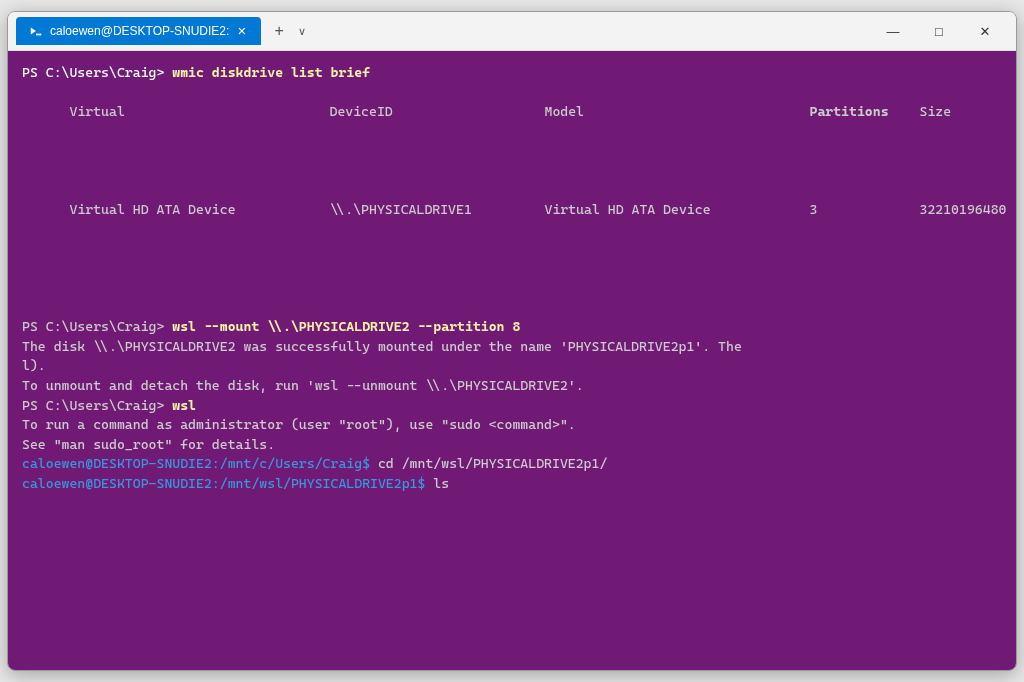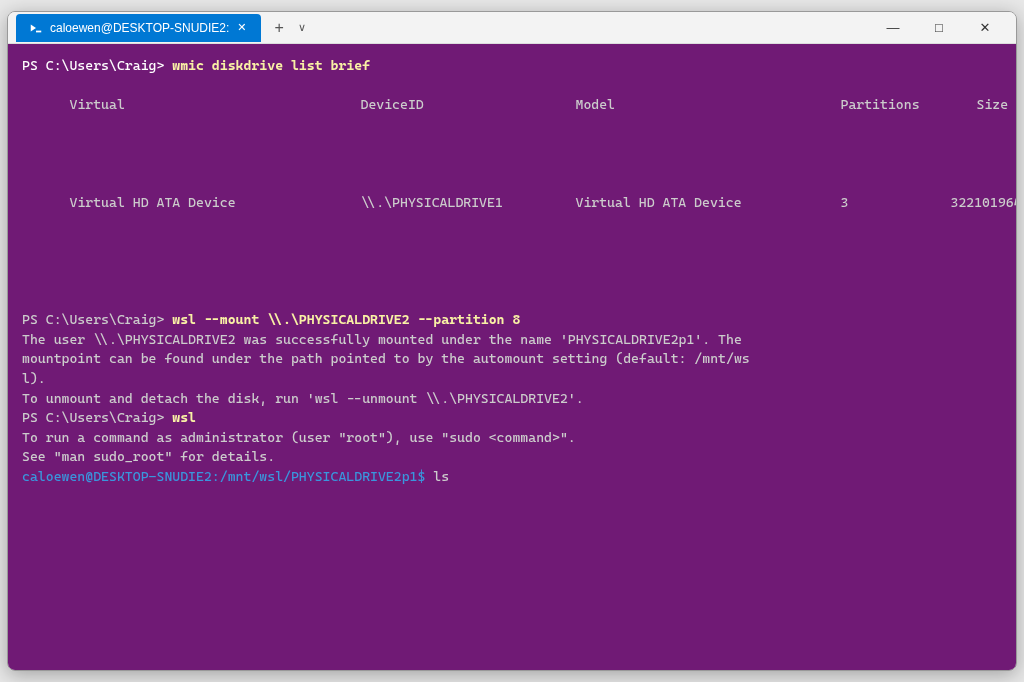--- a/index.html
+++ b/index.html
@@ -18,21 +18,21 @@
       height: 660px;
       border: 1px solid #999;
       border-radius: 8px;
       overflow: hidden;
       box-shadow: 0 4px 20px rgba(0,0,0,0.3);
       display: flex;
       flex-direction: column;
     }
     .titlebar {
       background: #f3f3f3;
-      height: 32px;
+      height: 39px;
       display: flex;
       align-items: center;
       padding: 0 8px;
       border-bottom: 1px solid #ddd;
       flex-shrink: 0;
     }
     .tab {
       display: flex;
       align-items: center;
       background: #0078d4;
@@ -92,21 +92,21 @@
       padding: 12px 14px;
       overflow-y: auto;
       font-family: 'Cascadia Code', 'Consolas', 'Courier New', monospace;
       font-size: 13.5px;
       line-height: 1.45;
       color: #cccccc;
     }
     .cmd-white { color: #ffffff; }
     .line { white-space: pre; }
     .col1 { display: inline-block; width: 260px; }
-    .col2 { display: inline-block; width: 215px; margin-left: 31px; }
+    .col2 { display: inline-block; width: 215px; }
     .col3 { display: inline-block; width: 265px; }
     .col4 { display: inline-block; width: 110px; }
   </style>
 </head>
 <body>
 
 <div class="window">
 
   <div class="titlebar">
     <div class="tab">
@@ -128,39 +128,39 @@
       <div class="win-btn">□</div>
       <div class="win-btn close">✕</div>
     </div>
   </div>
 
   <div class="terminal">
 
     <div class="line"><span class="cmd-white">PS C:\Users\Craig&gt; </span><span style="color:#f9f1a5; font-weight:bold;">wmic diskdrive list brief</span></div>
 
     <div class="line">
-      <span class="col1" style="color:#cccccc;">Virtual</span><span class="col2" style="color:#cccccc;">DeviceID</span><span class="col3" style="color:#cccccc;">Model</span><span class="col4" style="color:#cccccc;">Partitions</span><span style="color:#cccccc;margin-left:26px;">Size</span>
+      <span class="col1" style="color:#cccccc;">Virtual</span><span class="col2" style="color:#cccccc;">DeviceID</span><span class="col3" style="color:#cccccc;">Model</span><span class="col4" style="color:#cccccc;font-weight:bold;">Partitions</span><span style="color:#cccccc;">Size</span>
     </div>
 
     <div class="line"> </div>
 
     <div class="line"> </div>
     <div class="line">
       <span class="col1" style="color:#cccccc;">Virtual HD ATA Device</span><span class="col2" style="color:#cccccc;">\\.\PHYSICALDRIVE1</span><span class="col3" style="color:#cccccc;">Virtual HD ATA Device</span><span class="col4" style="color:#cccccc;">3</span><span style="color:#cccccc;">32210196480</span>
     </div>
     <div class="line"> </div>
     <div class="line"> </div>
     <div class="line"> </div>
 
     <div class="line"> </div>
     <div class="line"><span style="color:#cccccc;">PS C:\Users\Craig&gt; </span><span style="color:#f9f1a5; font-weight:bold;">wsl --mount \\.\PHYSICALDRIVE2 --partition 8</span></div>
-    <div class="line"><span style="color:#cccccc;">The user \\.\PHYSICALDRIVE2 was successfully mounted under the name 'PHYSICALDRIVE2p1'. The</span></div>
-    <div class="line"><span style="color:#cccccc;">mountpoint can be found under the path pointed to by the automount setting (default: /mnt/ws</span></div>
+    <div class="line"><span style="color:#cccccc;">The disk \\.\PHYSICALDRIVE2 was successfully mounted under the name 'PHYSICALDRIVE2p1'. The</span></div>
     <div class="line"><span style="color:#cccccc;">l).</span></div>
     <div class="line"><span style="color:#cccccc;">To unmount and detach the disk, run 'wsl --unmount \\.\PHYSICALDRIVE2'.</span></div>
     <div class="line"><span style="color:#cccccc;">PS C:\Users\Craig&gt; </span><span style="color:#f9f1a5; font-weight:bold;">wsl</span></div>
     <div class="line"><span style="color:#cccccc;">To run a command as administrator (user "root"), use "sudo &lt;command&gt;".</span></div>
     <div class="line"><span style="color:#cccccc;">See "man sudo_root" for details.</span></div>
 
+    <div class="line"><span style="color:#3a96dd;">caloewen@DESKTOP-SNUDIE2:/mnt/c/Users/Craig$</span><span style="color:#cccccc;"> cd /mnt/wsl/PHYSICALDRIVE2p1/</span></div>
     <div class="line"><span style="color:#3a96dd;">caloewen@DESKTOP-SNUDIE2:/mnt/wsl/PHYSICALDRIVE2p1$</span><span style="color:#cccccc;"> ls</span></div>
 
   </div>
 </div>
 
 </body></html>

